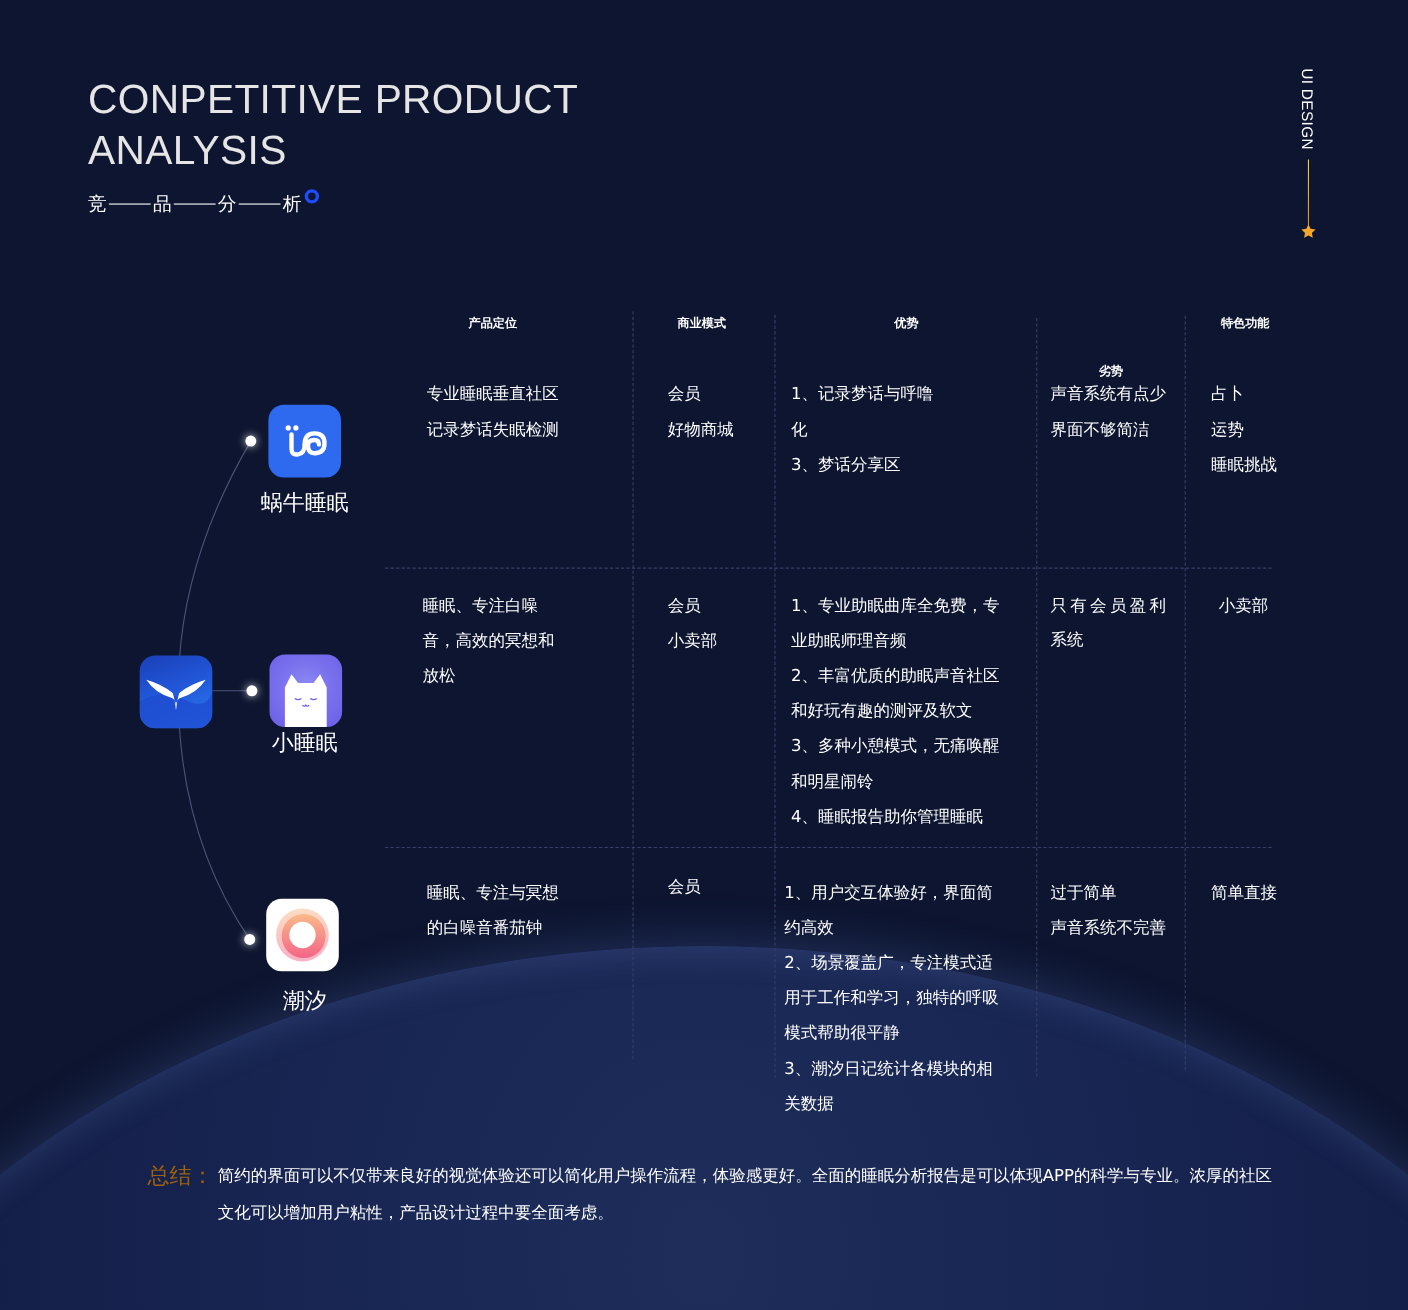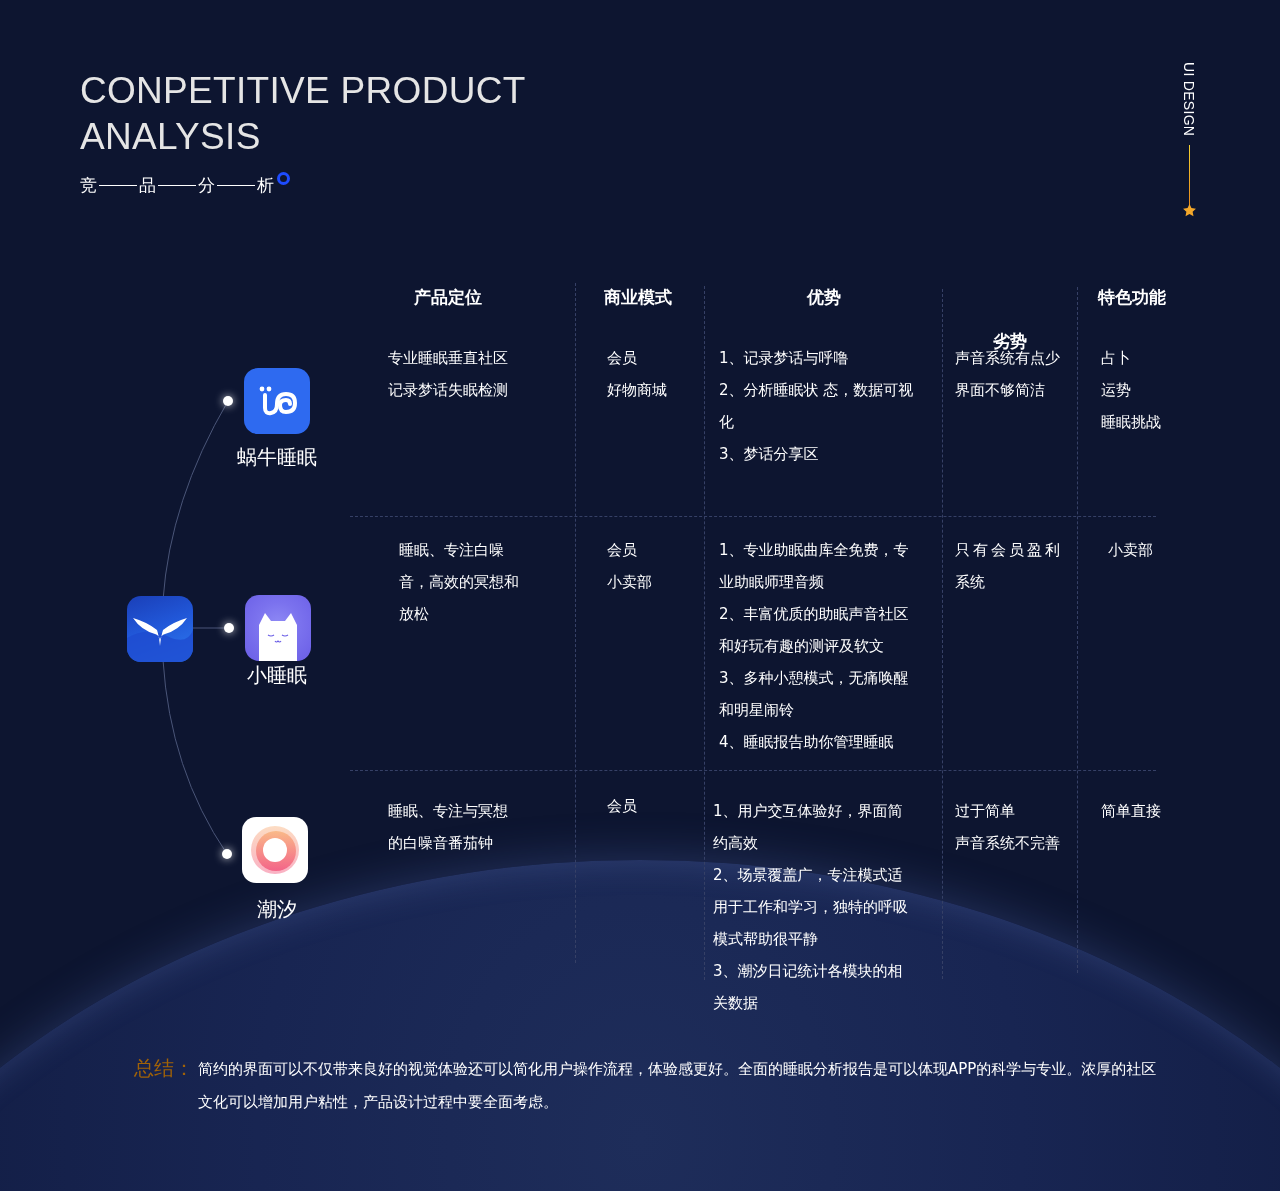--- a/index.html
+++ b/index.html
@@ -48,21 +48,21 @@
     background: linear-gradient(180deg, #f6d232, #e68a1c);
   }
   .side-star {
     position: absolute; left: 1182px; top: 203px;
     width: 15px; height: 15px; color: #f3a72a; font-size: 15px; line-height: 15px;
   }
 
   
   .col-head {
     position: absolute; top: 286px;
-    font-size: 17px; font-weight: bold; color: #ffffff; text-align: center;
+    font-size: 11px; font-weight: bold; color: #ffffff; text-align: center;
   }
   .vline {
     position: absolute; width: 0; border-left: 1px dashed #364066;
   }
   .hline {
     position: absolute; height: 0; border-top: 1px dashed #364066;
   }
   .cell {
     position: absolute; font-size: 15px; line-height: 32px; color: #ffffff;
   }
@@ -182,35 +182,34 @@
 <div class="cell" style="left:388px;top:342px;">
   <div>专业睡眠垂直社区</div>
   <div>记录梦话失眠检测</div>
 </div>
 <div class="cell" style="left:607px;top:342px;">
   <div>会员</div>
   <div>好物商城</div>
 </div>
 <div class="cell" style="left:719px;top:342px;">
   <div>1、记录梦话与呼噜</div>
-  <div>2、分析睡眠状 态，数据可视</div>
   <div>化</div>
   <div>3、梦话分享区</div>
 </div>
 <div class="cell" style="left:955px;top:342px;">
   <div>声音系统有点少</div>
   <div>界面不够简洁</div>
 </div>
 <div class="cell" style="left:1101px;top:342px;">
   <div>占卜</div>
   <div>运势</div>
   <div>睡眠挑战</div>
 </div>
 
-<div class="cell" style="left:399px;top:534px;">
+<div class="cell" style="left:384px;top:534px;">
   <div>睡眠、专注白噪</div>
   <div>音，高效的冥想和</div>
   <div>放松</div>
 </div>
 <div class="cell" style="left:607px;top:534px;">
   <div>会员</div>
   <div>小卖部</div>
 </div>
 <div class="cell" style="left:719px;top:534px;">
   <div>1、专业助眠曲库全免费，专</div>

